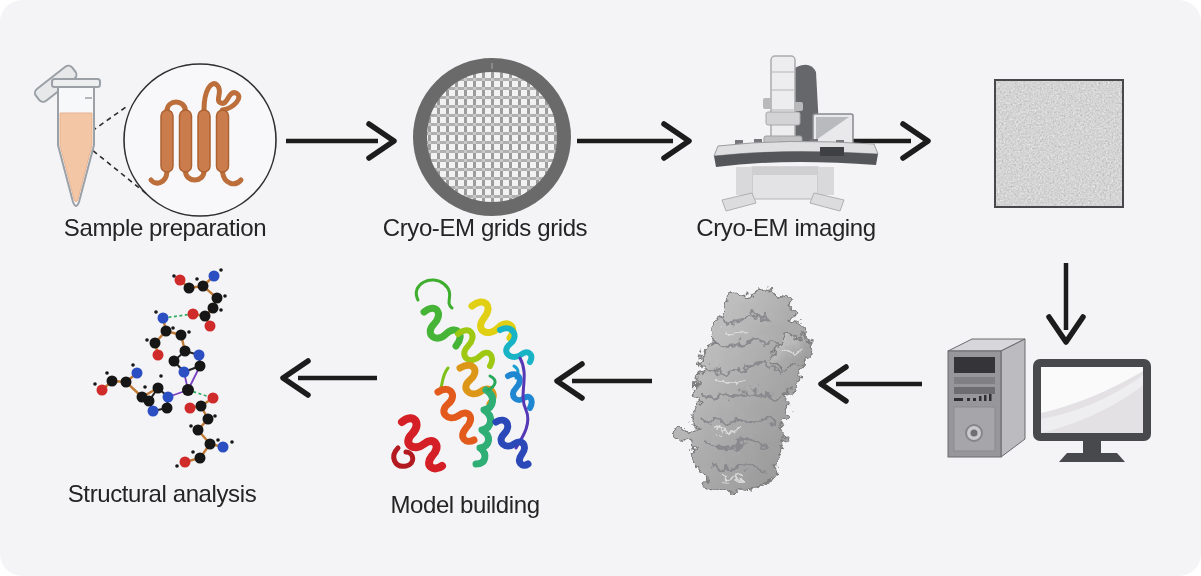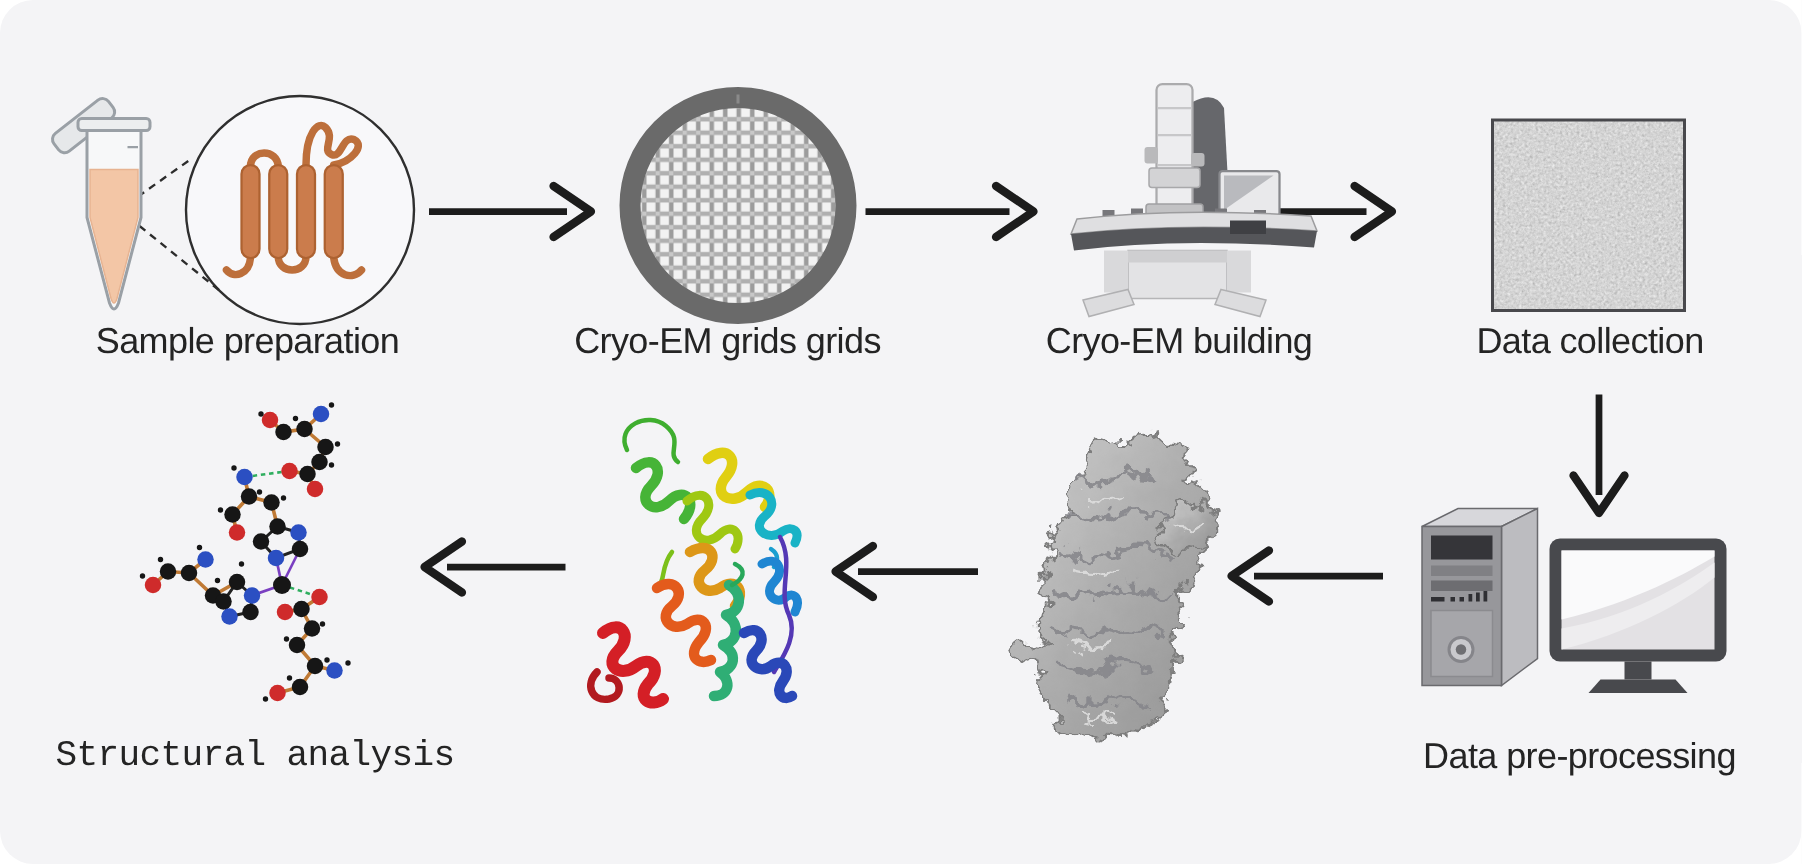--- a/index.html
+++ b/index.html
@@ -356,18 +356,17 @@
           <circle cx="70" cy="121" r="1.8"></circle>
           <circle cx="96" cy="113" r="1.8"></circle>
         <circle cx="108" cy="135" r="1.8"></circle>
           <circle cx="124" cy="124" r="1.8"></circle>
       </g>
     </g>
   </svg>
 
   <div class="caption" style="left:25px;top:214px;width:280px;">Sample preparation</div>
   <div class="caption" style="left:360px;top:214px;width:250px;">Cryo-EM grids grids</div>
-  <div class="caption" style="left:661px;top:214px;width:250px;">Cryo-EM building</div>
-  <div class="caption" style="left:950px;top:214px;width:220px;">Data collection</div>
-  <div class="caption" style="left:923px;top:491px;width:260px;">Data pre-processing</div>
-  <div class="caption" style="left:37px;top:491px;width:250px;font-family:Liberation Mono, monospace;">Structural analysis</div>
+  <div class="caption" style="left:661px;top:214px;width:250px;">Cryo-EM imaging</div>
+  <div class="caption" style="left:340px;top:491px;width:250px;">Model building</div>
+  <div class="caption" style="left:37px;top:480px;width:250px;">Structural analysis</div>
 
 </div>
 
 </body></html>

